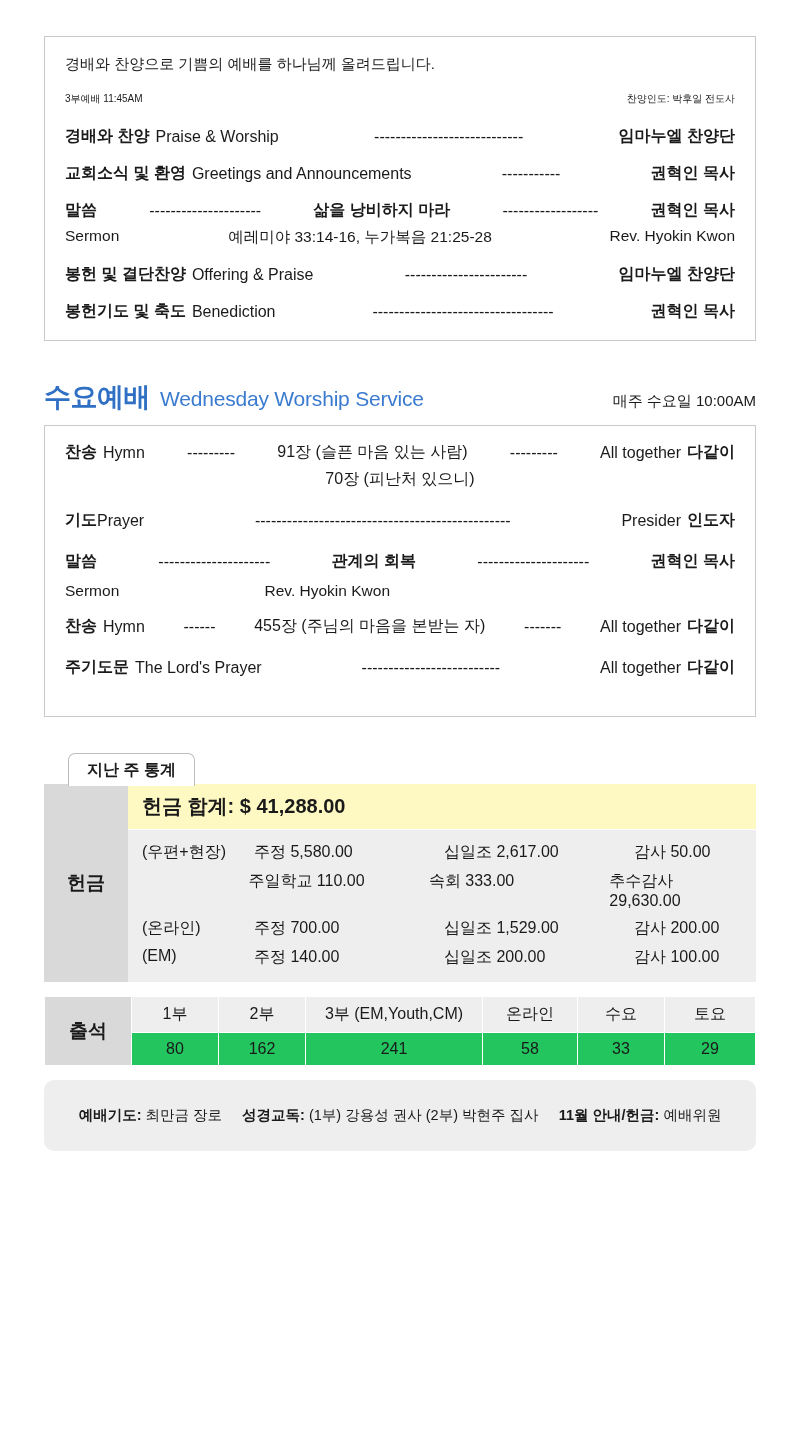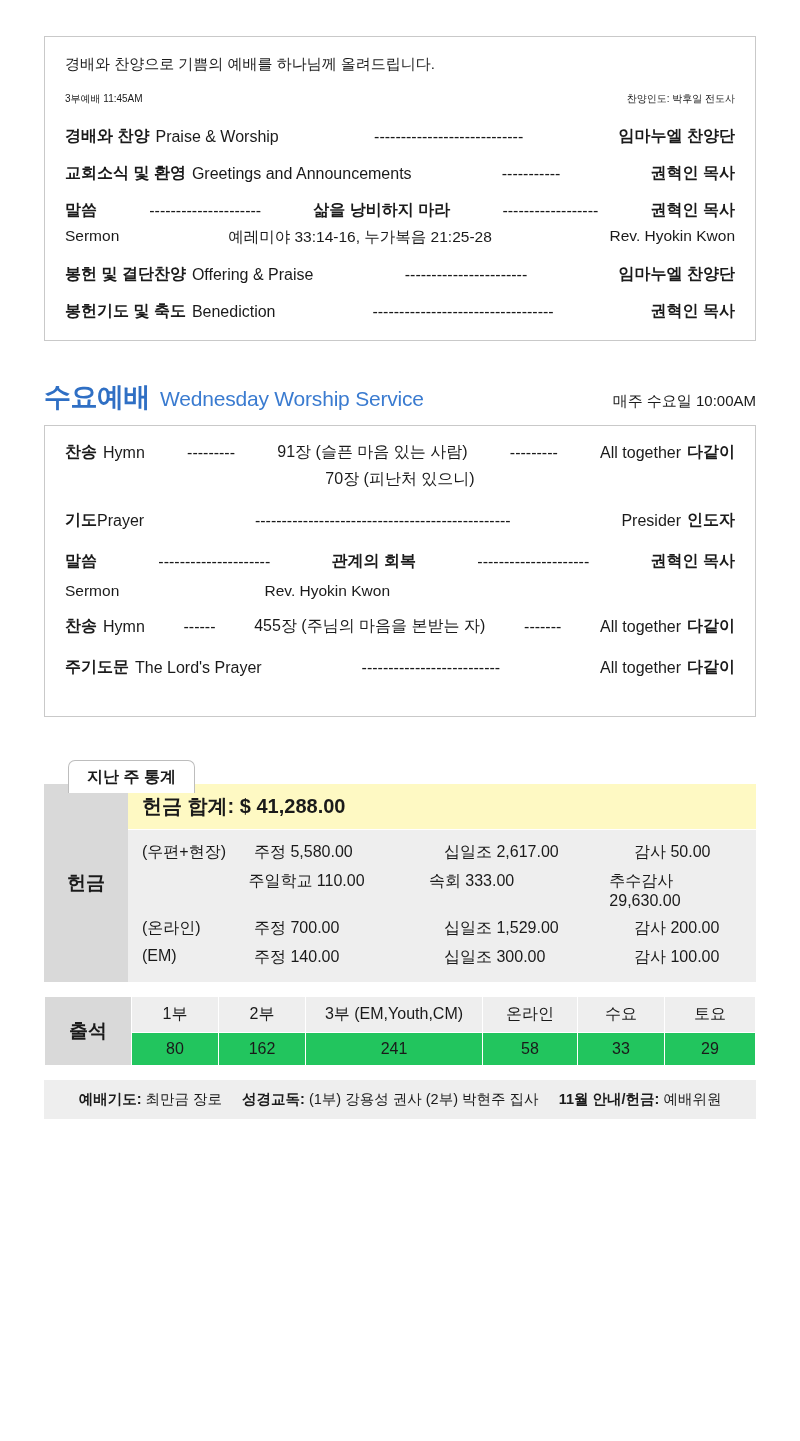--- a/index.html
+++ b/index.html
@@ -118,21 +118,21 @@
   .tab {
     display: inline-block;
     border: 1px solid #bdbdbd;
     border-bottom: none;
     border-radius: 7px 7px 0 0;
     padding: 6px 18px 5px 18px;
     font-size: 16px;
     font-weight: bold;
     background: #ffffff;
     position: relative;
-    top: 9px;
+    top: 2px;
     margin-left: 24px;
   }
   .offer-table {
     width: 100%;
     border-collapse: collapse;
     table-layout: fixed;
   }
   .lbl-cell {
     width: 82px;
     background: #d9d9d9;
@@ -194,21 +194,22 @@
     font-size: 17px;
     font-weight: bold;
     padding: 9px 0;
     border-bottom: 1px solid #ffffff;
   }
   .vol-title .small { font-size: 15px; font-weight: normal; }
   .vol-body {
     background: #eeeeee;
     text-align: center;
     font-size: 14.5px;
-    padding: 10px 0;
+    padding: 26px 0;
+    border-radius: 10px;
   }
   .vol-body .b { font-weight: bold; }
 </style>
 </head>
 <body>
 
 <div class="page">
 
 
   <div class="box">
@@ -355,21 +356,21 @@
             </div>
             <div class="orow">
               <span class="k">(온라인)</span>
               <span class="i1">주정 700.00</span>
               <span class="i2">십일조 1,529.00</span>
               <span class="i3">감사 200.00</span>
             </div>
             <div class="orow">
               <span class="k">(EM)</span>
               <span class="i1">주정 140.00</span>
-              <span class="i2">십일조 300.00</span>
+              <span class="i2">십일조 200.00</span>
               <span class="i3">감사 100.00</span>
             </div>
           </div>
         </td>
       </tr>
     </tbody>
       </table>
 
     <div class="att-wrap">
       <table class="att">

